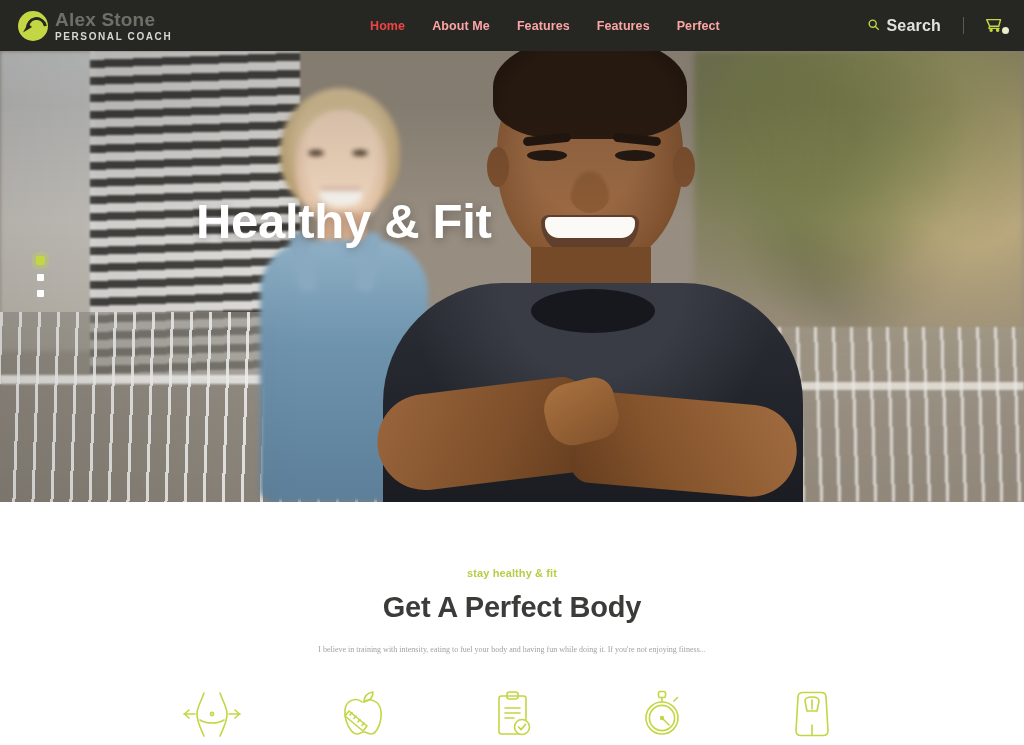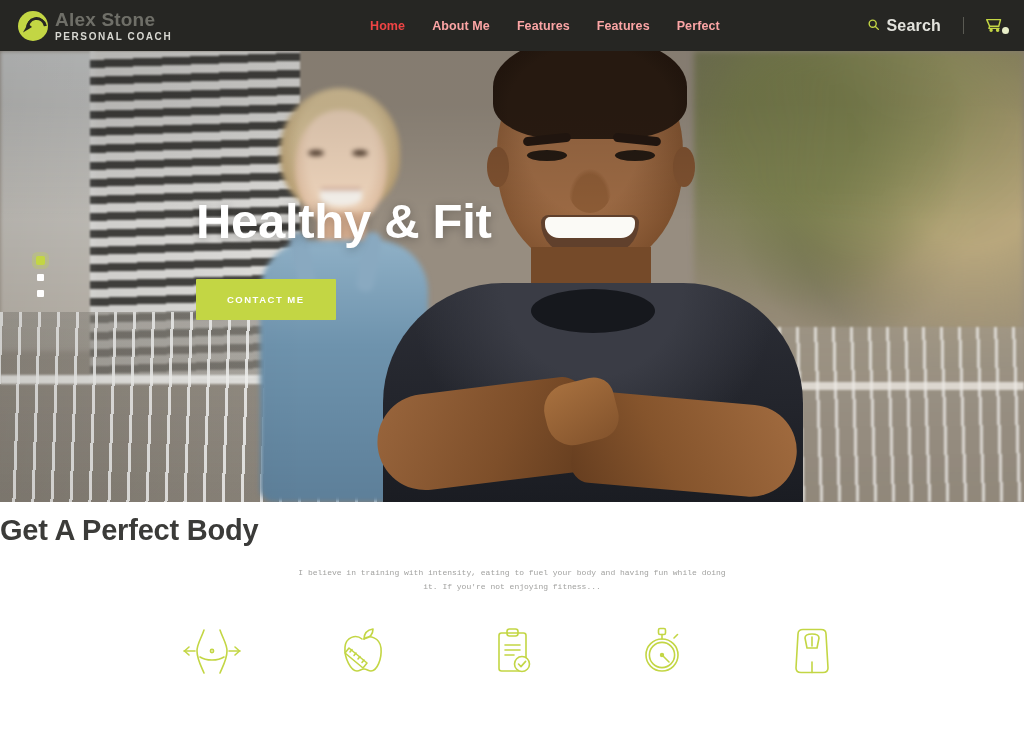--- a/index.html
+++ b/index.html
@@ -304,27 +304,27 @@
   
   .section {
     position: absolute; top: 502px; left: 0;
     width: 1024px; height: 243px; background: #ffffff;
   }
   .sec-eyebrow {
     margin-top: 65px; text-align: center;
     font-size: 11px; font-weight: 700; color: #b9cc45; letter-spacing: .1px;
   }
   .sec-title {
-    margin-top: 12px; 
+    margin-top: 12px; text-align: center;
     font-size: 29px; font-weight: 700; color: #3b3b39; letter-spacing: -.2px;
   }
   .sec-text {
     margin: 19px auto 0; width: 440px; text-align: center;
     font-size: 8px; line-height: 1.75; color: #a2a2a0;
-    font-family: Liberation Mono, monospace;
+    font-family: Liberation Serif, serif;
   }
   .icon-row {
     margin-top: 32px;
     display: flex; justify-content: center; align-items: flex-end;
     gap: 88px;
   }
   .icon-cell { width: 62px; height: 50px; cursor: pointer; }
   .icon-cell svg { display: block; width: 100%; height: 100%; }
 </style>
 </head>
@@ -423,25 +423,25 @@
   <div class="slider-dots">
     <span class="dot active"></span>
     <span class="dot"></span>
     <span class="dot"></span>
   </div>
 
   <div class="hero-copy">
     <div class="hero-title">
       <div>Healthy &amp; Fit</div>
     </div>
-    <button class="hero-btn">CONTACT ME</button>
   </div>
 </div>
 
 <div class="section">
+  <div class="sec-eyebrow">stay healthy &amp; fit</div>
   <div class="sec-title">Get A Perfect Body</div>
   <div class="sec-text">
     <div>I believe in training with intensity, eating to fuel your body and having fun while doing it. If you're not enjoying fitness...</div>
   </div>
 
   <div class="icon-row">
 
     <div class="icon-cell">
       <span>
         <svg viewBox="0 0 62 50" fill="none" stroke="#c3d644" stroke-width="1.6" stroke-linecap="round" stroke-linejoin="round">

